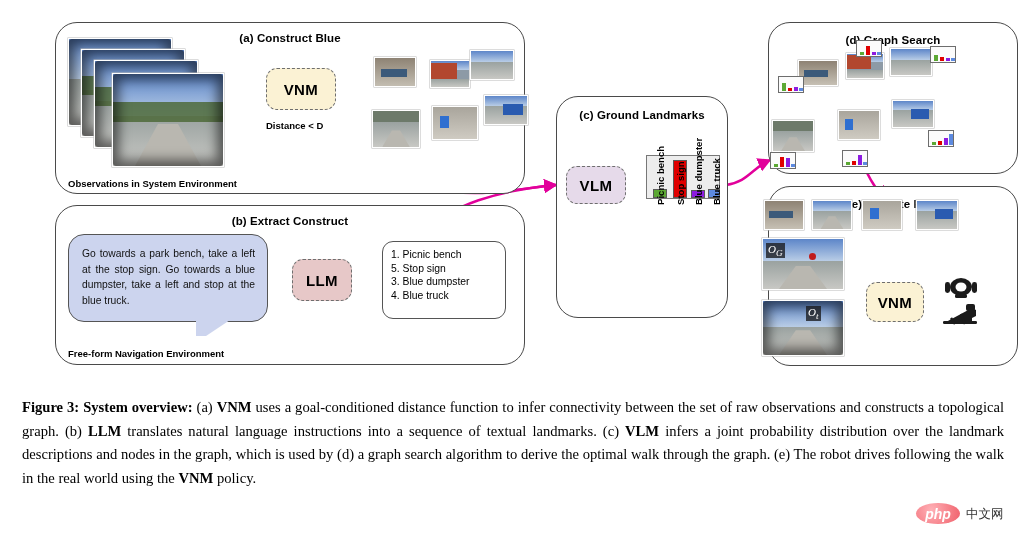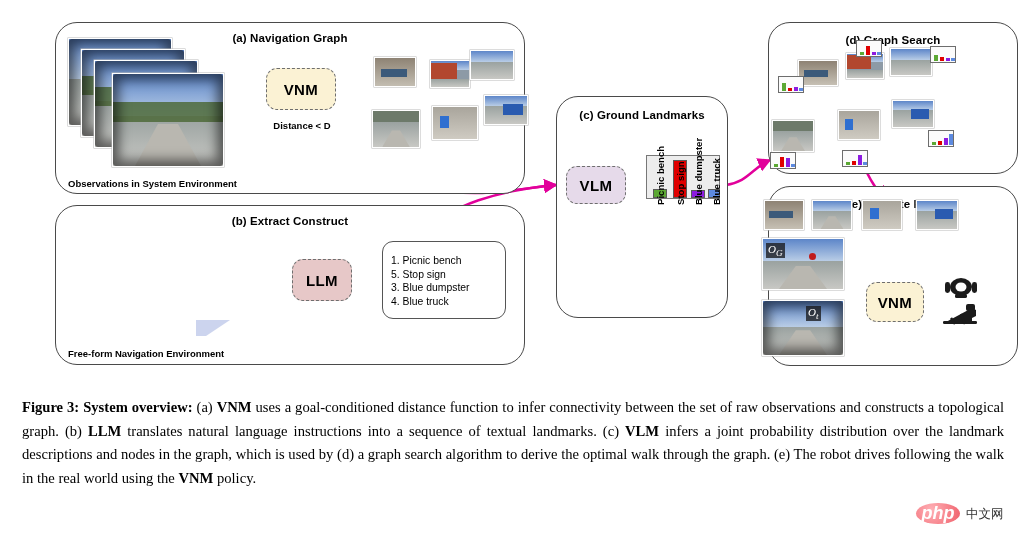--- a/index.html
+++ b/index.html
@@ -61,21 +61,21 @@
   
   .bubble{
     position:absolute;background:#ccd4ee;border:1.6px solid #555;
     border-radius:16px;box-sizing:border-box;padding:11px 12px 10px 13px;
     font-size:10.3px;line-height:15.5px;text-align:justify;color:#111;
   }
   .bub-tail{position:absolute;width:0;height:0;}
 
   .listbox{
     position:absolute;border:1.4px solid #555;border-radius:11px;background:#fff;
-    box-sizing:border-box;padding:12px 8px;font-size:10.4px;line-height:13.6px;
+    box-sizing:border-box;padding:6px 8px;font-size:10.4px;line-height:13.6px;
   }
 
   
   .chart-frame{position:absolute;border:1.4px solid #777;background:#ededed;
     box-sizing:border-box;}
   .bar{position:absolute;bottom:0;border:1px solid #5a5a5a;box-sizing:border-box;}
   .bar-lab{position:absolute;font-size:9.6px;font-weight:600;white-space:nowrap;
     transform-origin:left top;transform:rotate(-90deg);}
 
   
@@ -91,21 +91,21 @@
     position:absolute;left:22px;top:396px;width:982px;
     font-family:"Liberation Serif",serif;font-size:14.6px;line-height:23.6px;
     text-align:justify;color:#000;
   }
   .cap b{font-weight:bold;}
 
   .wm{position:absolute;left:916px;top:503px;width:92px;height:22px;}
   .wm-pill{position:absolute;left:0;top:0;width:44px;height:21px;border-radius:50%;
     background:radial-gradient(circle at 35% 32%,#ffb0b6,#f4767f 70%,#ef5f6b);
     display:flex;align-items:center;justify-content:center;
-    color:#fff;font-style:italic;font-weight:bold;font-size:18px;}
+    color:#fff;font-style:italic;font-weight:bold;font-size:14px;}
   .wm-cn{position:absolute;left:50px;top:3px;font-size:12.5px;color:#333;}
 
   .obs-tag{position:absolute;background:rgba(25,25,28,.78);color:#fff;
     font-family:"Liberation Serif",serif;font-style:italic;font-size:11px;
     padding:0 2px;}
 </style>
 </head>
 <body>
 
 <div class="fig">
@@ -176,21 +176,21 @@
       <line x1="848" y1="216" x2="868" y2="216" marker-end="url(#ablue)"></line>
       <line x1="898" y1="216" x2="918" y2="216" marker-end="url(#ablue)"></line>
     </g>
 
     <path d="M843,288 C858,292 860,296 866,300" stroke="#555" stroke-width="1.2" fill="none" marker-end="url(#agray)"></path>
     <path d="M843,340 C858,326 860,316 866,306" stroke="#555" stroke-width="1.2" fill="none" marker-end="url(#agray)"></path>
     <line x1="924" y1="302" x2="944" y2="302" stroke="#555" stroke-width="1.2" marker-end="url(#agray)"></line>
   </svg>
 
   <div class="panel" id="panel-a">
-    <div class="panel-title" style="top:9px;">(a)  Navigation Graph</div>
+    <div class="panel-title" style="top:9px;">(a)  Construct Blue</div>
   </div>
 
   <div class="stack">
     <div class="ph s1" style="left:68px;top:38px;">
       <div class="sky"></div>
         <div class="grd"></div>
         <div class="road"></div>
         <div class="vign"></div>
     </div>
     <div class="ph s2" style="left:81px;top:49px;">
@@ -212,21 +212,21 @@
         <div class="grd"></div>
         <div class="veg"></div>
         <div class="road"></div>
         <div class="vign"></div>
     </div>
   </div>
 
   <div class="block blk-vnm" style="left:266px;top:68px;width:70px;height:42px;">
     <span>VNM</span>
   </div>
-  <div class="caption-sm" style="left:266px;top:120px;width:72px;text-align:center;">Distance &lt; D</div>
+  <div class="caption-sm" style="left:266px;top:120px;width:72px;">Distance &lt; D</div>
 
   <div class="ph" style="left:374px;top:57px;width:42px;height:30px;">
     <div class="grd" style="height:100%;background:linear-gradient(#8e8374,#c3bdb1);"></div>
     <div style="position:absolute;left:6px;top:11px;width:26px;height:8px;background:#3c5a7a;"></div>
   </div>
   <div class="ph" style="left:430px;top:60px;width:40px;height:28px;">
     <div class="sky" style="height:34%;"></div>
     <div style="position:absolute;left:0;top:8%;width:68%;height:60%;background:#b2472e;"></div>
     <div class="grd" style="height:32%;"></div>
   </div>
@@ -248,20 +248,23 @@
       <div class="grd" style="height:64%;"></div>
     <div style="position:absolute;right:4px;top:30%;width:20px;height:11px;background:#2a5bb0;"></div>
   </div>
 
   <div class="caption-sm" style="left:68px;top:178px;">Observations in System Environment</div>
 
   <div class="panel" id="panel-b">
     <div class="panel-title" style="top:9px;">(b) Extract Construct</div>
   </div>
 
+  <div class="bubble" style="left:68px;top:234px;width:200px;height:88px;">
+    <span>Go towards a park bench, take a left at the stop sign. Go towards a blue dumpster, take a left and stop at the blue truck.</span>
+  </div>
   <div class="bub-tail" style="left:196px;top:320px;
        border-left:10px solid #ccd4ee;border-top:16px solid #ccd4ee;
        border-right:24px solid transparent;border-bottom:0;"></div>
   <div class="caption-sm" style="left:68px;top:348px;">Free-form Navigation Environment</div>
 
   <div class="block blk-llm" style="left:292px;top:259px;width:60px;height:42px;">
     <span>LLM</span>
   </div>
 
   <div class="listbox" style="left:382px;top:241px;width:124px;height:78px;">

